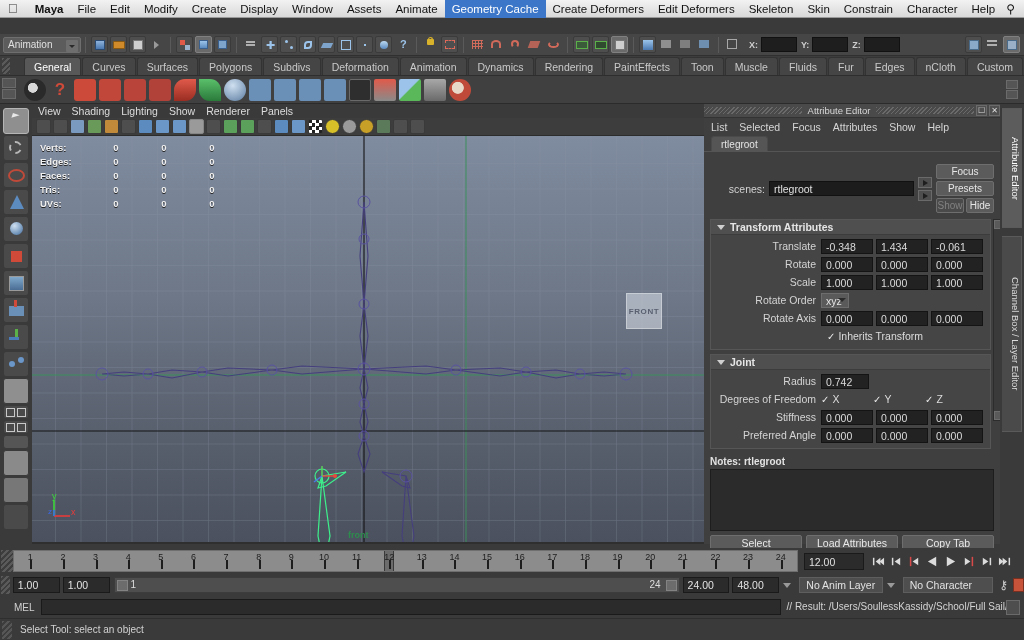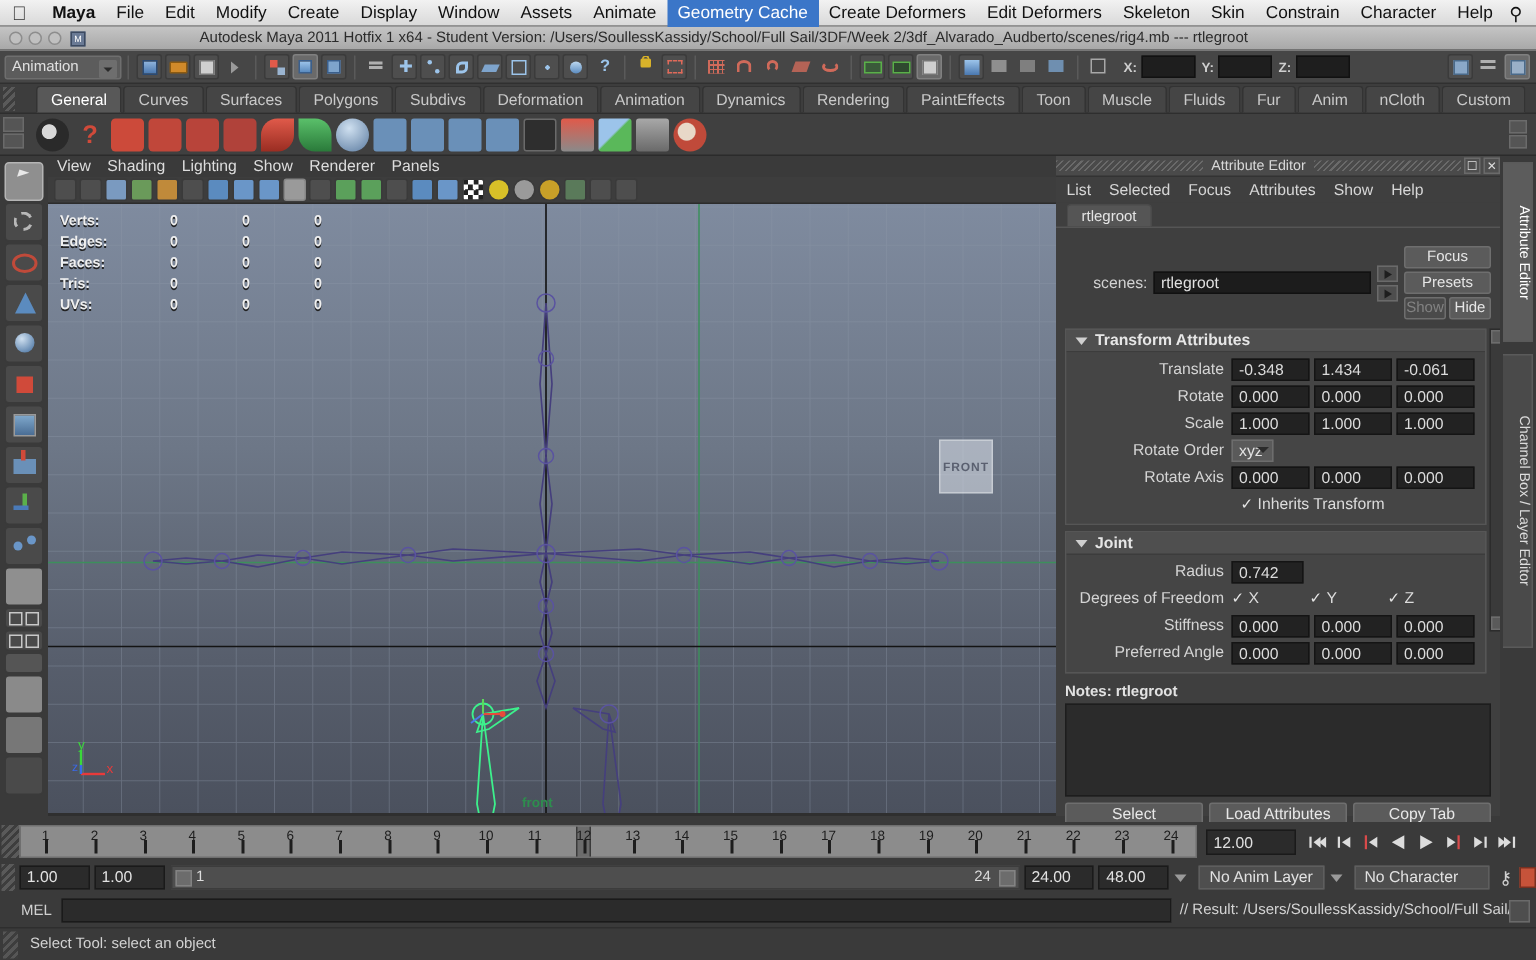--- a/index.html
+++ b/index.html
@@ -284,31 +284,20 @@
     <span class="mi">Edit Deformers</span>
     <span class="mi">Skeleton</span>
     <span class="mi">Skin</span>
     <span class="mi">Constrain</span>
     <span class="mi">Character</span>
     <span class="mi">Help</span>
     <span class="spacer"></span>
     <span class="srch">⚲</span>
   </div>
 
-  <div class="titlebar">
-    <span class="twin">
-        <i></i>
-        <i></i>
-        <i></i>
-      </span>
-    <span style="display:flex;align-items:center;flex:1;justify-content:center;margin-right:120px;">
-      <span class="tmini">M</span>
-      <span class="ttext" style="margin:0;">Autodesk Maya 2011 Hotfix 1 x64 - Student Version: /Users/SoullessKassidy/School/Full Sail/3DF/Week 2/3df_Alvarado_Audberto/scenes/rig4.mb  ---  rtlegroot</span>
-    </span>
-  </div>
 
   <div class="statusline">
     <div class="modesel">
       <span>Animation</span>
       <span class="arw"></span>
     </div>
     <span class="sep"></span>
     <span class="tbtn" style="background:#4e4e4e;">
         <span style="position:absolute;left:3px;top:3px;width:10px;height:10px;background:linear-gradient(#8fb4dc,#4a78b0);border:1px solid #2b4a72;"></span>
       </span>
@@ -442,21 +431,21 @@
     <span class="shelftab">Subdivs</span>
     <span class="shelftab">Deformation</span>
     <span class="shelftab">Animation</span>
     <span class="shelftab">Dynamics</span>
     <span class="shelftab">Rendering</span>
     <span class="shelftab">PaintEffects</span>
     <span class="shelftab">Toon</span>
     <span class="shelftab">Muscle</span>
     <span class="shelftab">Fluids</span>
     <span class="shelftab">Fur</span>
-    <span class="shelftab">Anim</span>
+    <span class="shelftab">Edges</span>
     <span class="shelftab">nCloth</span>
     <span class="shelftab">Custom</span>
   </div>
 
   <div class="shelfrow">
     <span class="shelficon" style="background:radial-gradient(circle at 40% 40%,#d8d8d8 25%,#2a2a2a 28%);border-radius:50%;"></span>
     <span class="shelficon" style="color:#d04a3a;font-size:17px;font-weight:bold;text-align:center;line-height:21px;">?</span>
     <span class="shelficon" style="background:#cc4a3a;border-radius:3px;"></span>
     <span class="shelficon" style="background:#c0473a;border-radius:3px;"></span>
     <span class="shelficon" style="background:#b8443a;border-radius:3px;"></span>

